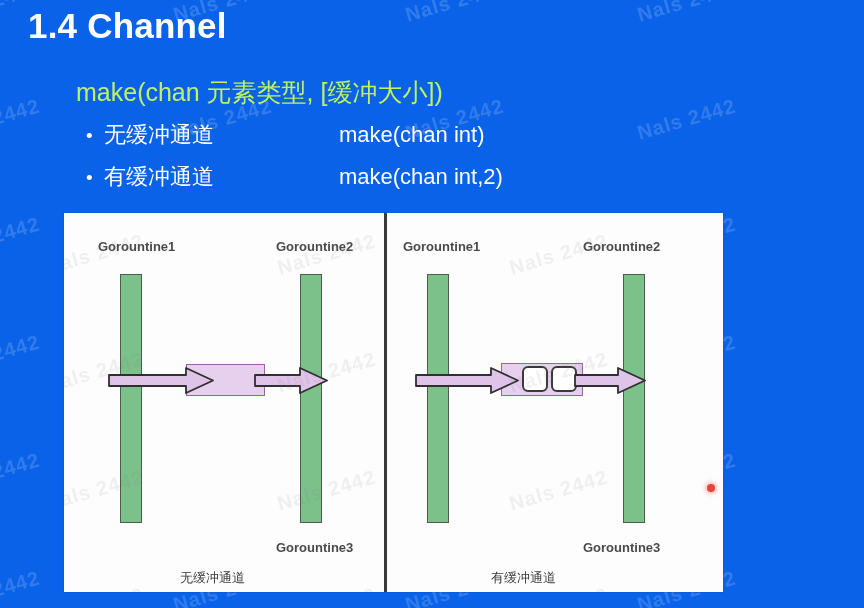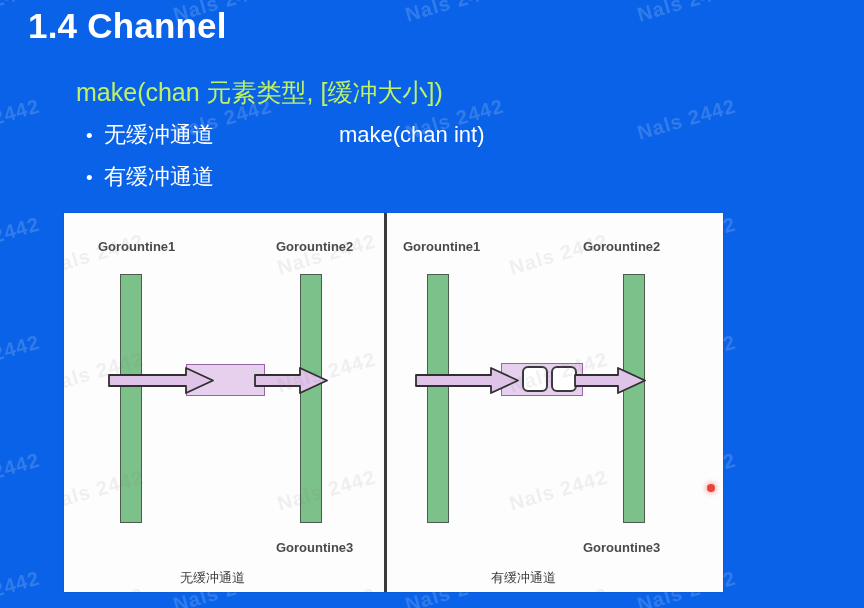--- a/index.html
+++ b/index.html
@@ -243,20 +243,21 @@
 
     <div class="bullet-row">
       <span class="bullet-dot">•</span>
       <span class="bullet-label">无缓冲通道</span>
       <span class="bullet-code">make(chan int)</span>
     </div>
 
     <div class="bullet-row">
       <span class="bullet-dot">•</span>
       <span class="bullet-label">有缓冲通道</span>
+      <span class="bullet-code">make(chan int,2)</span>
     </div>
 
   </div>
 
   <div class="panel">
 
     <div class="panel-wm" id="wm-panel">
         <span class="wm" style="left: -20px; top: 30px;">Nals 2442</span>
         <span class="wm" style="left: 212px; top: 30px;">Nals 2442</span>
         <span class="wm" style="left: 444px; top: 30px;">Nals 2442</span>

